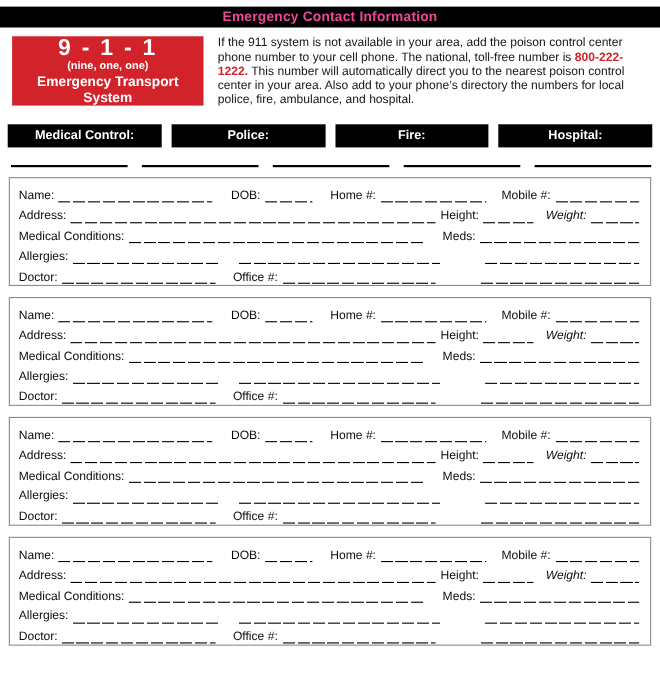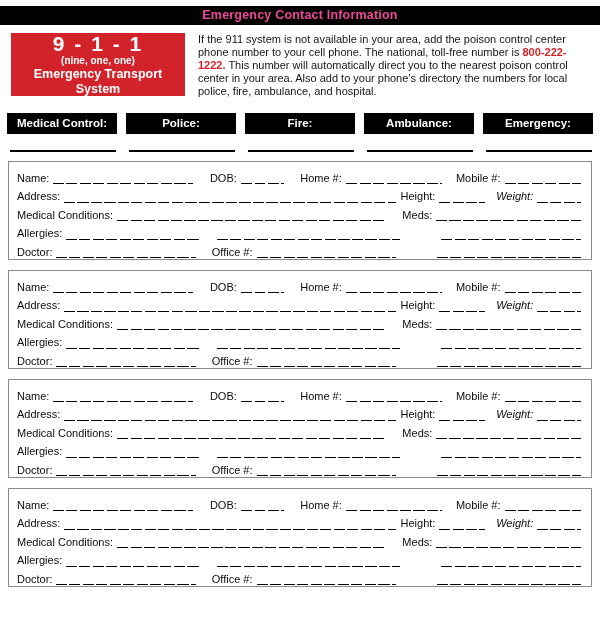--- a/index.html
+++ b/index.html
@@ -74,22 +74,21 @@
       <div class="n911-words">(nine, one, one)</div>
       <div class="n911-sub">Emergency Transport System</div>
     </div>
     <p class="intro-text"><span>If the 911 system is not available in your area, add the poison control center phone number to your cell phone. The national, toll-free number is </span><span class="phone">800-222-1222.</span><span> This number will automatically direct you to the nearest poison control center in your area. Also add to your phone’s directory the numbers for local police, fire, ambulance, and hospital.</span></p>
   </div>
 
   <div class="contacts-row" id="contacts-row">
       <div class="contact-cell">Medical Control:</div>
       <div class="contact-cell">Police:</div>
       <div class="contact-cell">Fire:</div>
-      <div class="contact-cell">Ambulance:</div>
-      <div class="contact-cell">Emergency:</div>
+      <div class="contact-cell">Hospital:</div>
     </div>
   <div class="contacts-lines" id="contacts-lines">
       <div class="contact-line-cell">
         <div class="solid-line"></div>
       </div>
       <div class="contact-line-cell">
         <div class="solid-line"></div>
       </div>
       <div class="contact-line-cell">
         <div class="solid-line"></div>

